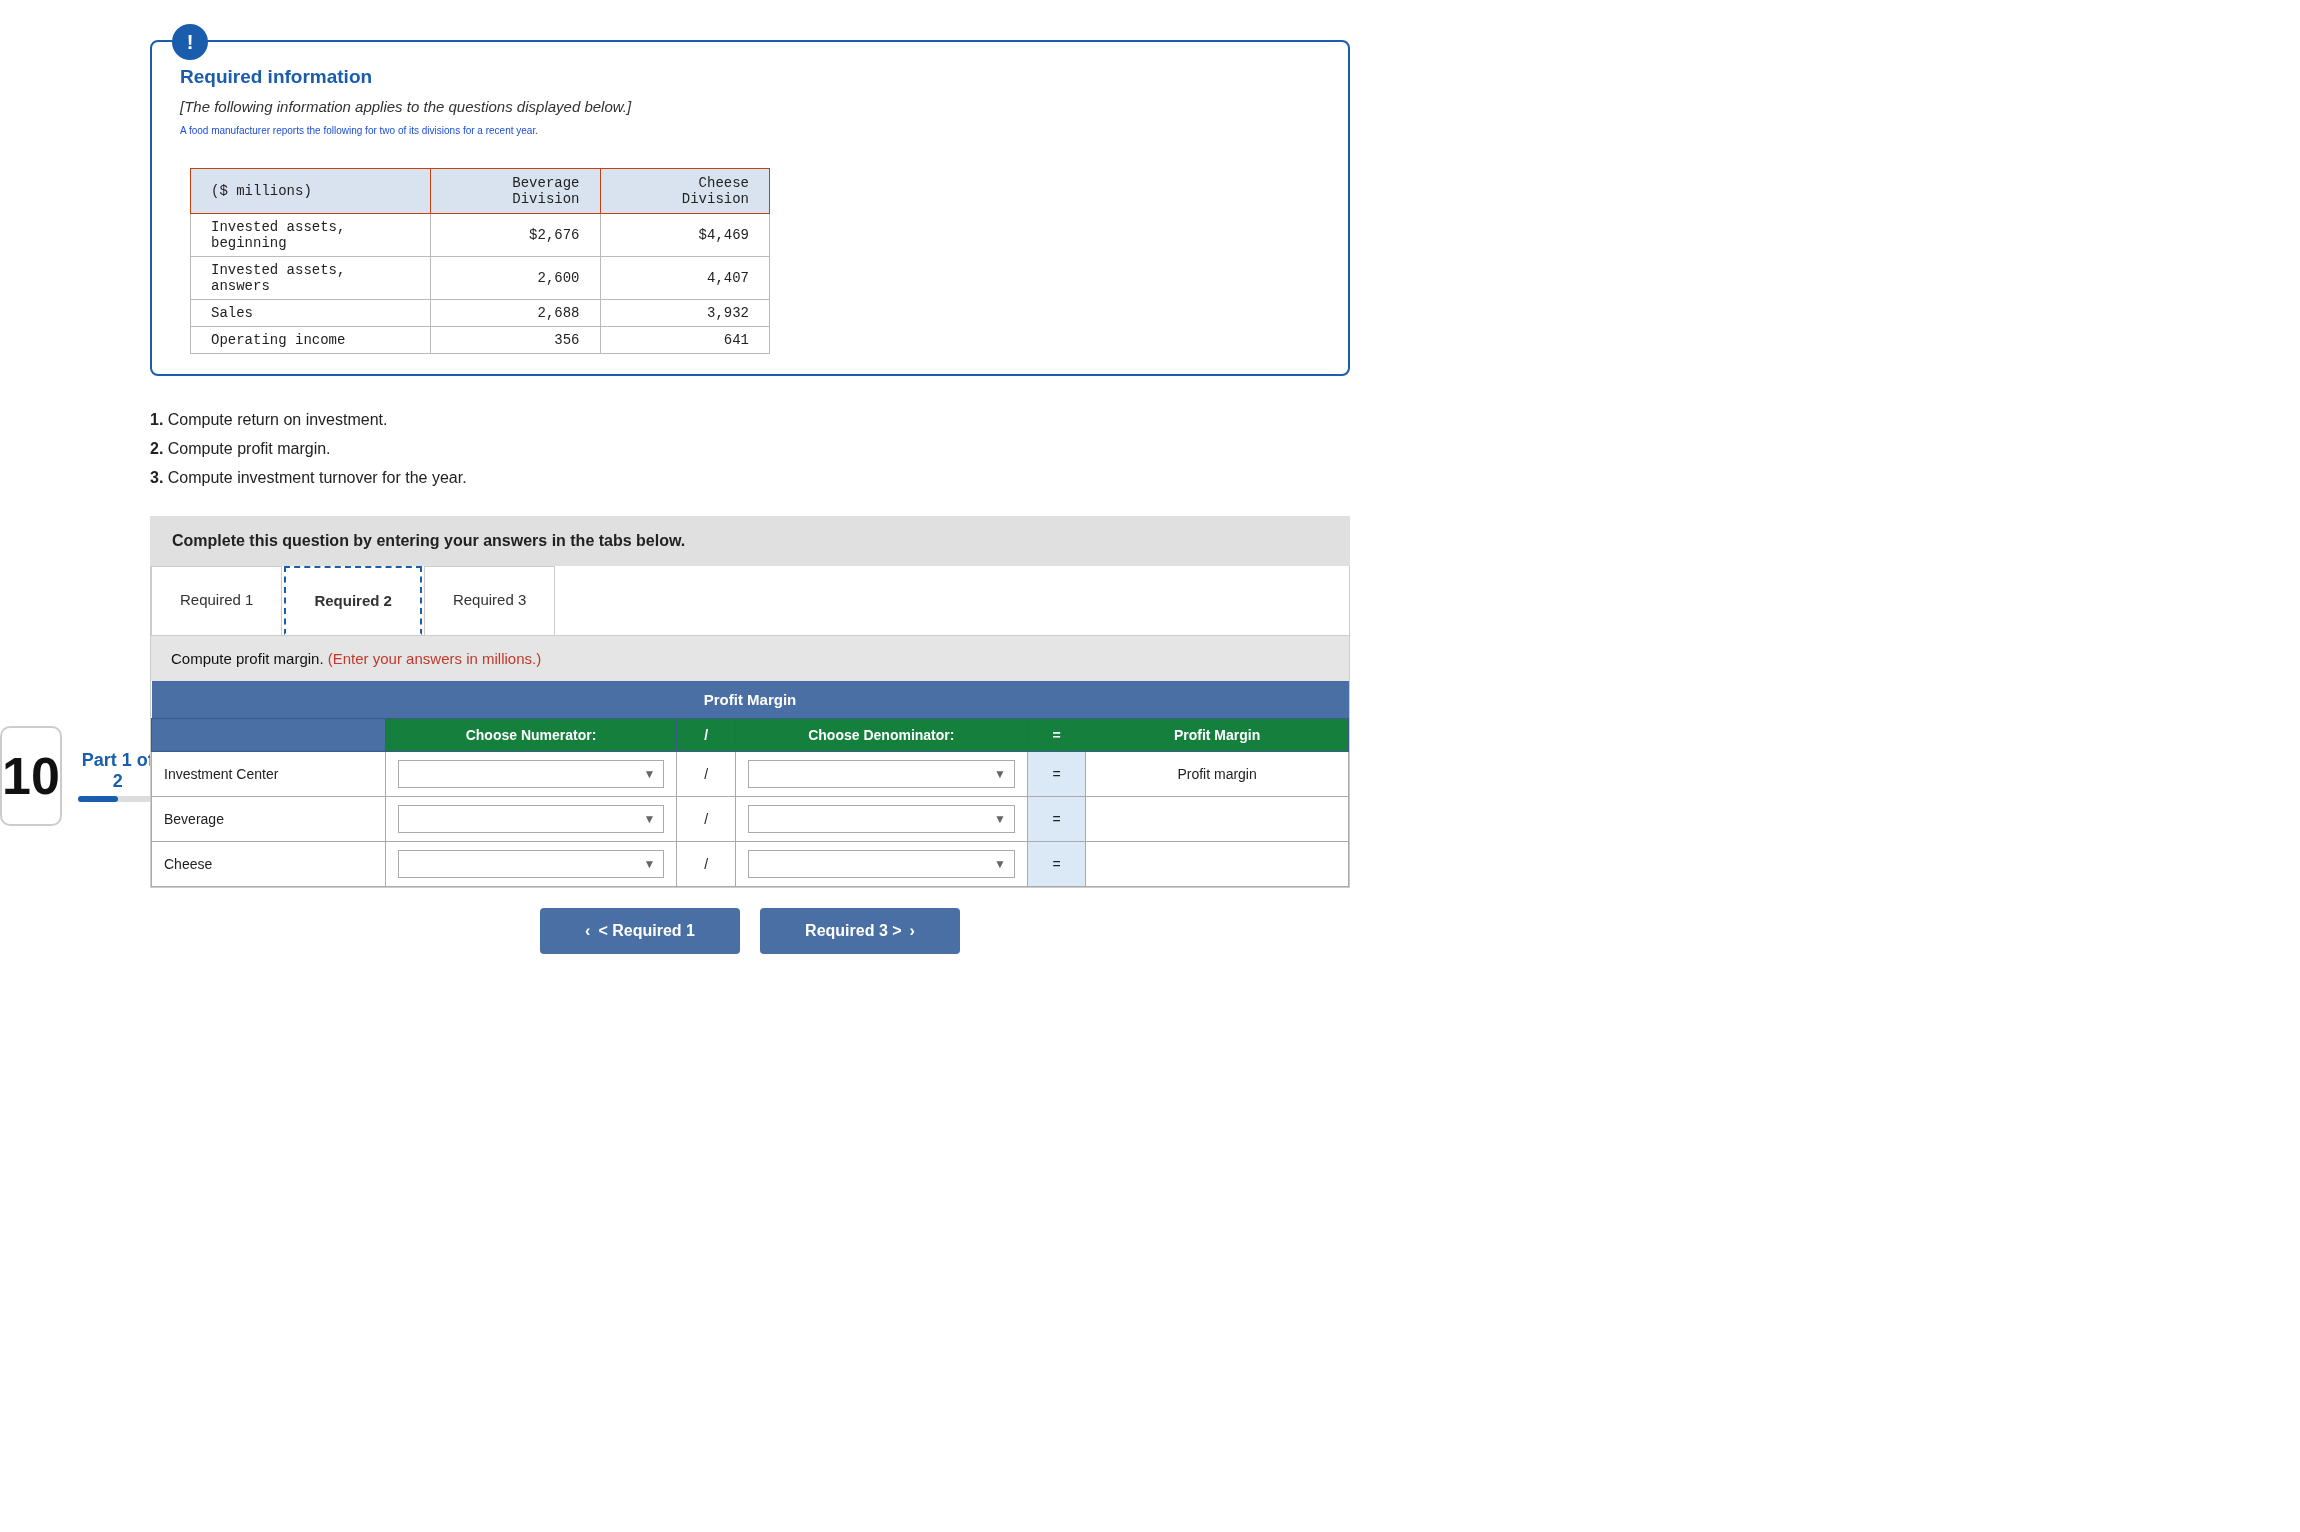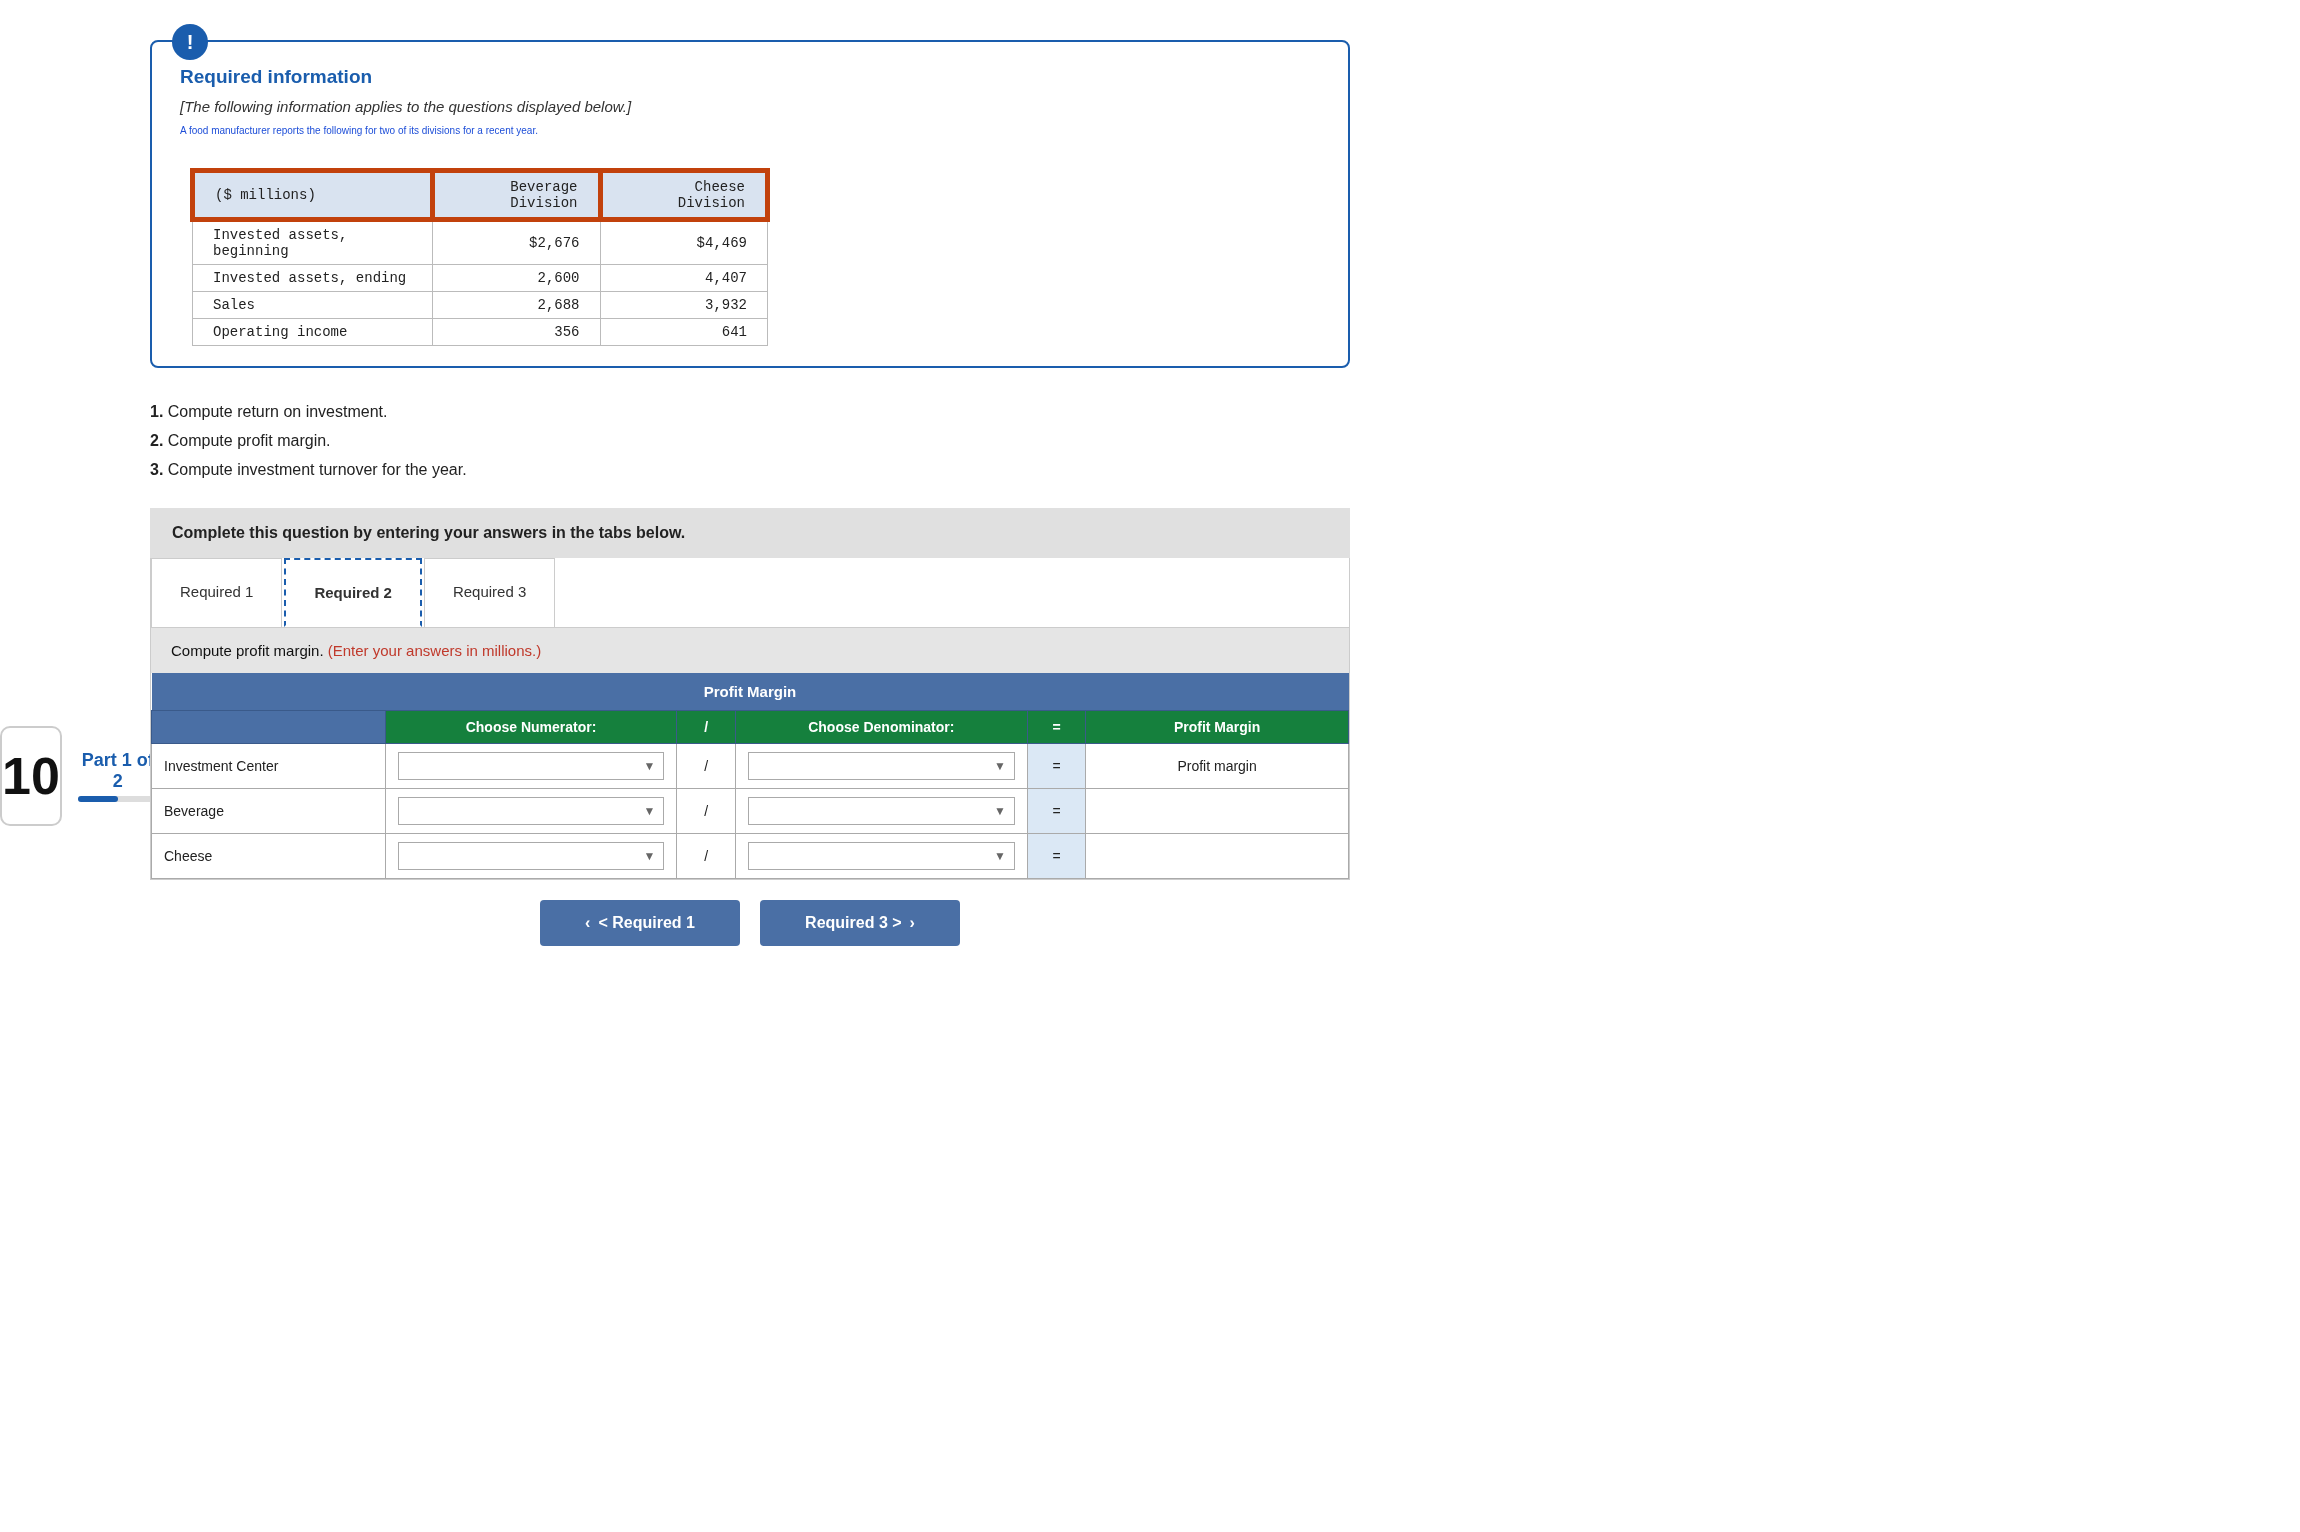--- a/index.html
+++ b/index.html
@@ -146,21 +146,21 @@
       width: 580px;
       margin-left: 10px;
     }
     .data-table thead tr {
       background: #d9e3f0;
     }
     .data-table th {
       padding: 6px 20px;
       text-align: right;
       font-weight: normal;
-      border: 5px solid #c2410c;
+      border: 1px solid #c2410c;
     }
     .data-table th.left-header {
       text-align: left;
       width: 240px;
     }
     .data-table td {
       padding: 5px 20px;
       border: 1px solid #bbb;
       background: #fff;
     }
@@ -371,21 +371,21 @@
             <th>Cheese<br>Division</th>
           </tr>
         </thead>
         <tbody>
           <tr>
             <td class="label-cell">Invested assets, beginning</td>
             <td class="val-cell">$2,676</td>
             <td class="val-cell">$4,469</td>
           </tr>
           <tr>
-            <td class="label-cell">Invested assets, ending</td>
+            <td class="label-cell">Invested assets, answers</td>
             <td class="val-cell">2,600</td>
             <td class="val-cell">4,407</td>
           </tr>
           <tr>
             <td class="label-cell">Sales</td>
             <td class="val-cell">2,688</td>
             <td class="val-cell">3,932</td>
           </tr>
           <tr>
             <td class="label-cell">Operating income</td>

